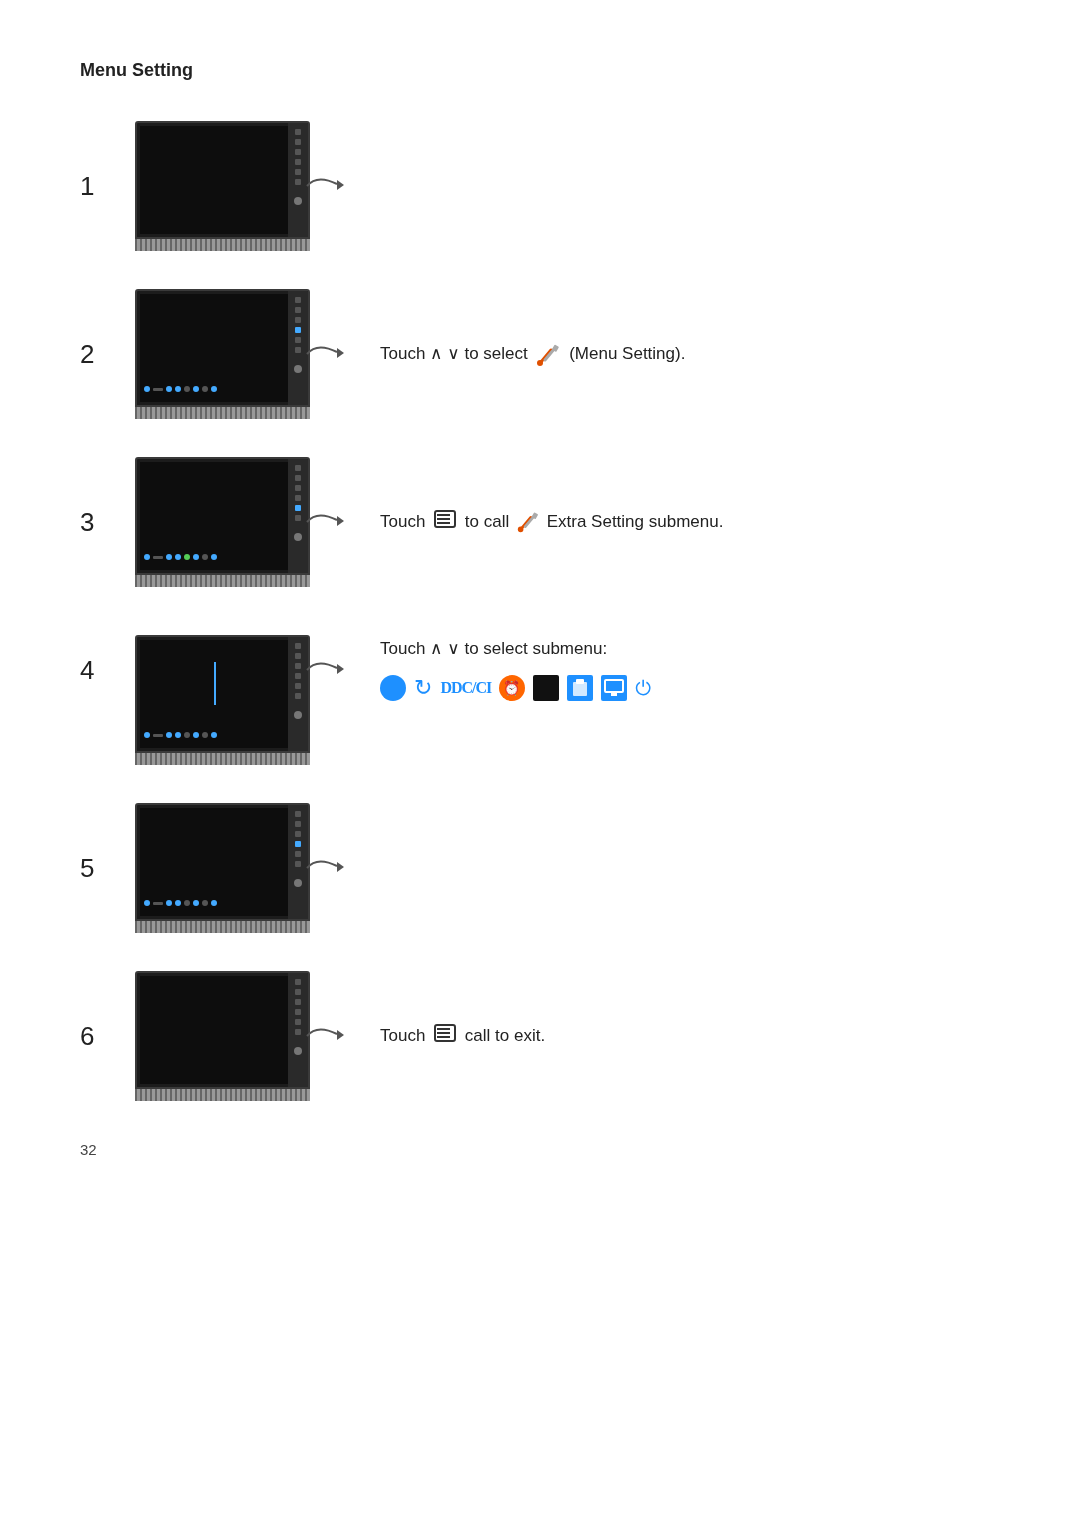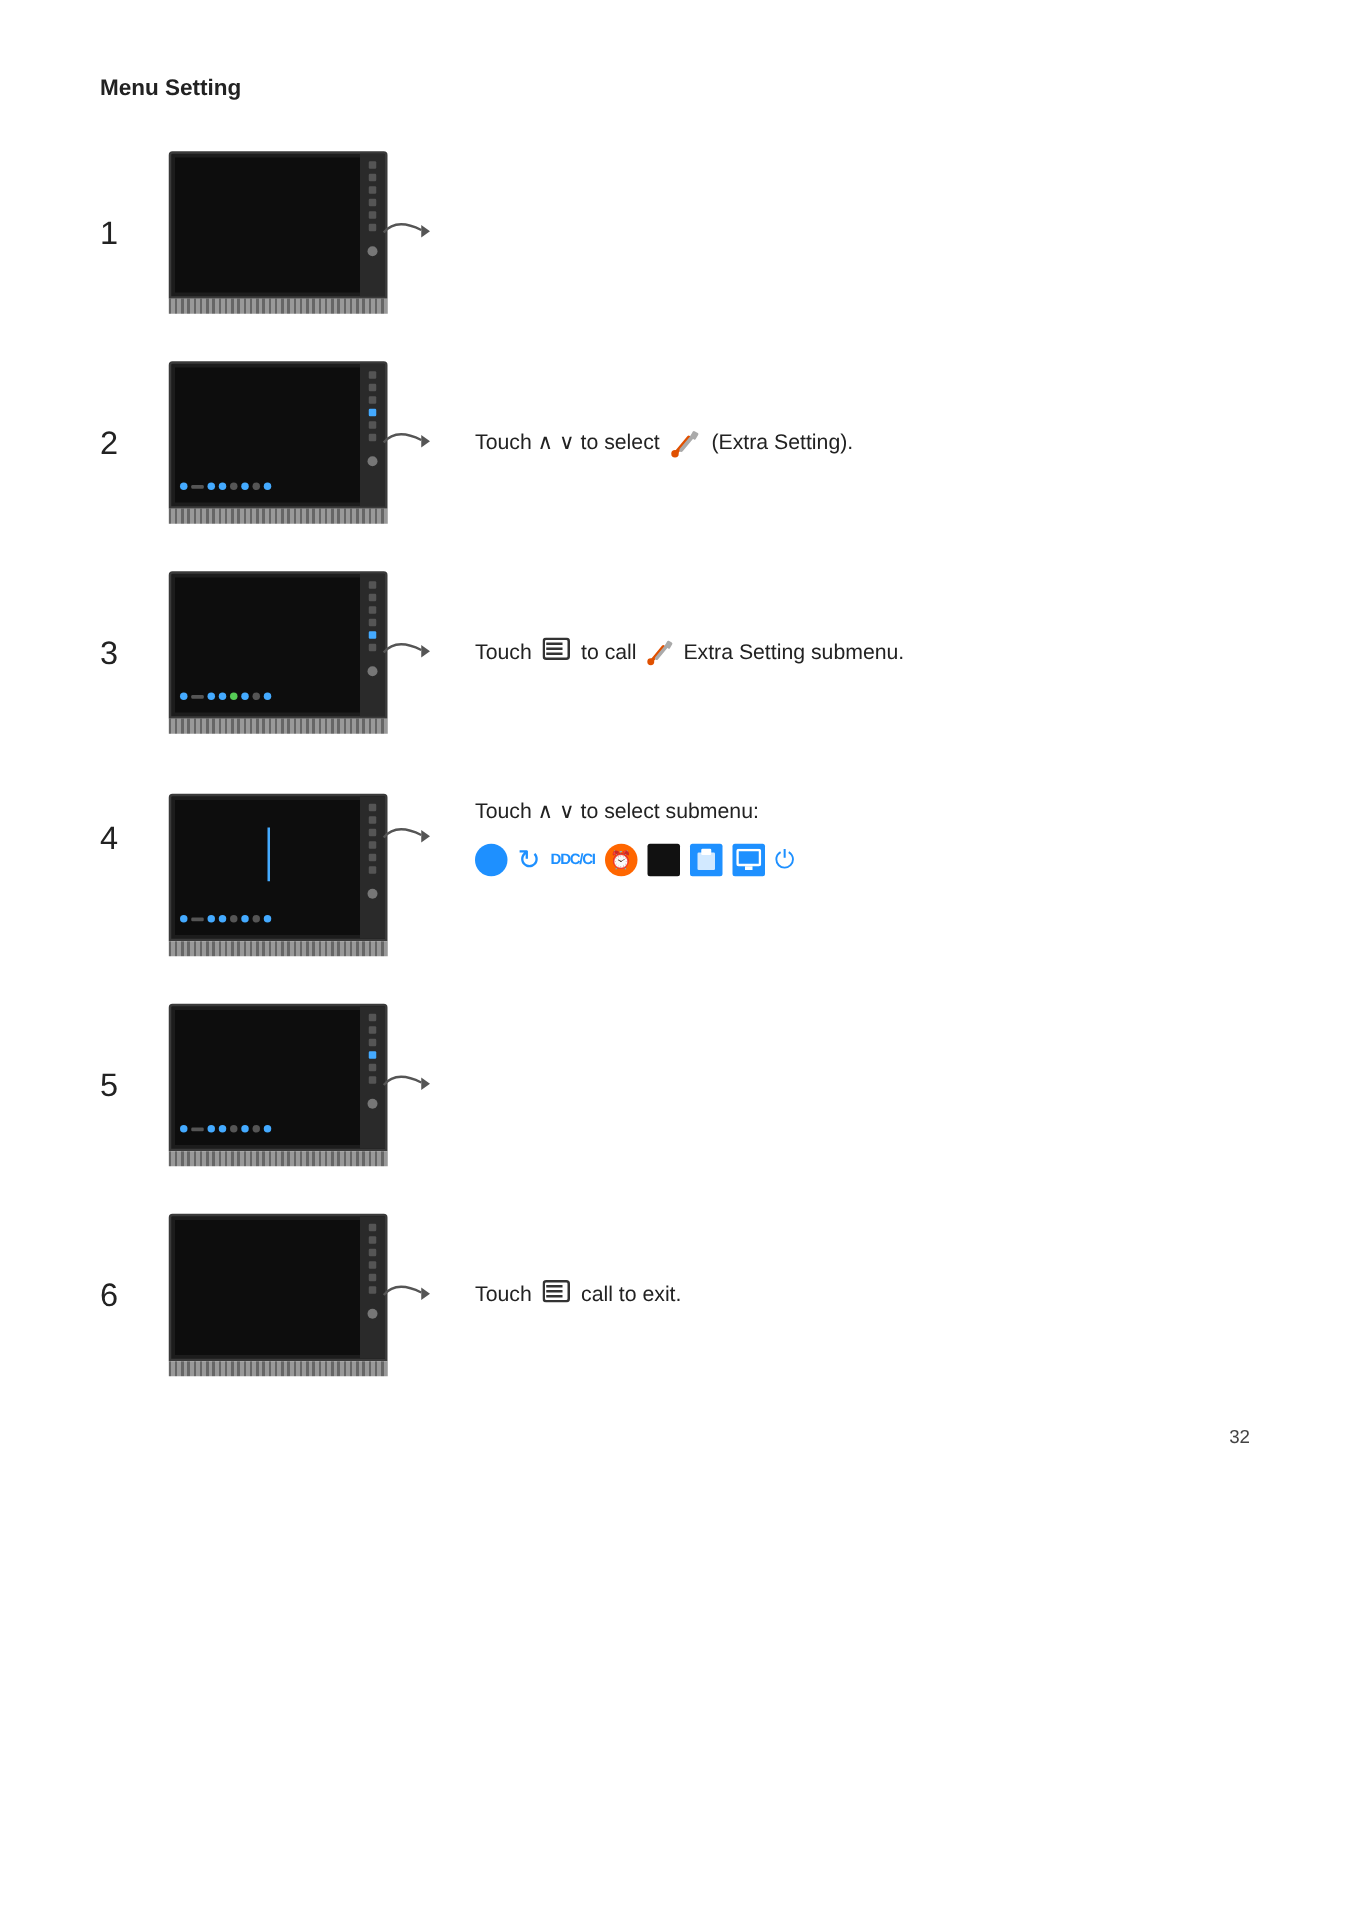--- a/index.html
+++ b/index.html
@@ -50,21 +50,21 @@
     
     .submenu-icons {
       display: flex;
       align-items: center;
       gap: 8px;
       margin-top: 4px;
     }
 
     
     .page-number {
-      text-align: right;
+      text-align: left;
       font-size: 15px;
       color: #444;
       margin-top: 40px;
     }
 
     
     .monitor-assembly {
       display: flex;
       flex-direction: column;
       align-items: flex-start;
@@ -207,21 +207,21 @@
         <span>
           <svg width="26" height="26" viewBox="0 0 26 26" style="vertical-align:middle;margin:0 3px;">
 
             <line x1="6" y1="20" x2="16" y2="8" stroke="#e05000" stroke-width="3" stroke-linecap="round"></line>
             <circle cx="5" cy="21" r="3" fill="#e05000"></circle>
 
             <line x1="20" y1="6" x2="10" y2="18" stroke="#aaa" stroke-width="3" stroke-linecap="round"></line>
             <rect x="18" y="3" width="5" height="6" rx="1" fill="#aaa" transform="rotate(30 20 6)"></rect>
           </svg>
         </span>
-        <span> (Extra Setting).</span>
+        <span> (Menu Setting).</span>
       </span>
     </div>
   </div>
 
   <div class="step-row">
     <div class="step-number">3</div>
     <div class="monitor-assembly">
       <div class="monitor-body">
         <div class="m-screen">
           <div style="position:absolute;bottom:10px;left:4px;display:flex;gap:3px;align-items:center;">
@@ -312,21 +312,21 @@
     </svg>
     <div class="step-description" style="padding-top:10px;">
       <span class="step-desc-text">
         <div>Touch ∧ ∨  to select submenu:</div>
         <div class="submenu-icons" style="margin-top:8px;">
 
           <span style="display:inline-block;width:26px;height:26px;background:#1e90ff;border-radius:50%;vertical-align:middle;"></span>
 
           <span style="font-size:22px;color:#1e90ff;vertical-align:middle;">↻</span>
 
-          <span style="font-size:12px;font-weight:bold;color:#1e90ff;vertical-align:middle;letter-spacing:-1px;">DDC/CI</span>
+          <span style="font-size:16px;font-weight:bold;color:#1e90ff;vertical-align:middle;letter-spacing:-1px;font-family:Liberation Serif, serif;">DDC/CI</span>
 
           <span style="display:inline-block;width:26px;height:26px;background:#ff6600;border-radius:50%;vertical-align:middle;text-align:center;line-height:26px;font-size:14px;">⏰</span>
 
           <span style="display:inline-block;width:26px;height:26px;background:#111;border-radius:2px;vertical-align:middle;"></span>
 
           <span style="display:inline-block;width:26px;height:26px;background:#1e90ff;border-radius:2px;vertical-align:middle;text-align:center;line-height:26px;">
             <svg width="18" height="20" viewBox="0 0 18 20" style="vertical-align:middle;">
               <rect x="2" y="4" width="14" height="14" rx="1" fill="white" opacity="0.8"></rect>
               <rect x="5" y="1" width="8" height="5" rx="1" fill="white"></rect>
             </svg>

